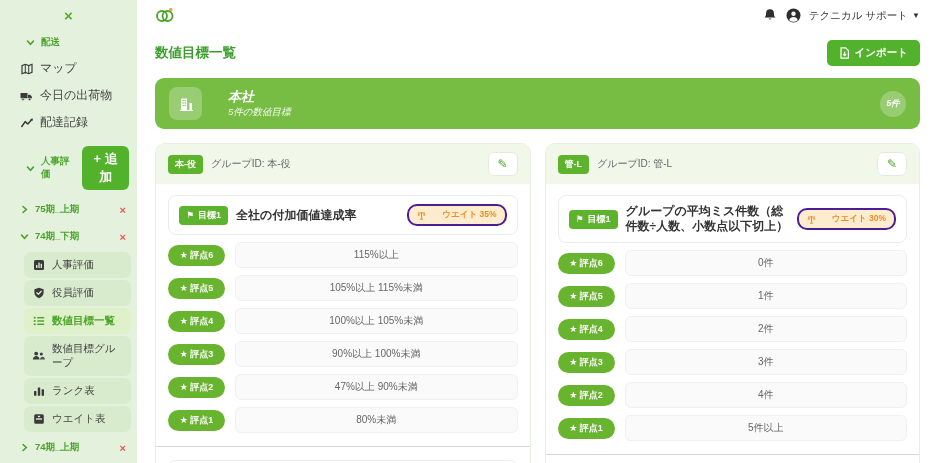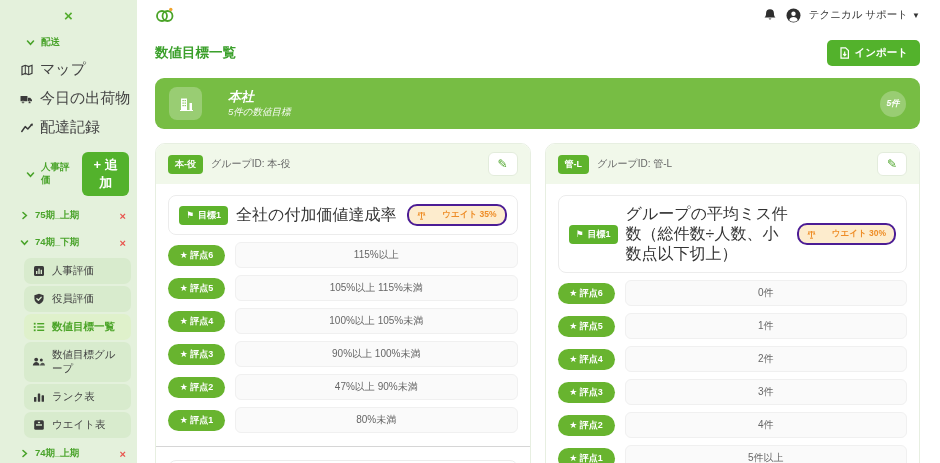--- a/index.html
+++ b/index.html
@@ -10,39 +10,39 @@
   .sidebar { position:fixed; left:0; top:0; width:137px; height:463px;
     background:#e4f1dc; padding-top:6px; overflow:hidden; }
   .sb-close { display:block; text-align:center; color:#54ad2f; font-size:15px;
     font-weight:bold; cursor:pointer; line-height:20px; }
   .s-section { display:flex; align-items:center; gap:6px; padding:10px 0 6px 26px;
     color:#49a32a; font-size:9.5px; font-weight:bold; }
   .s-section .grow { flex:1; }
   .s-add { background:#53b22c; color:#fff; font-size:13px; font-weight:bold;
     border:none; border-radius:6px; padding:4px 9px; margin-right:8px; cursor:pointer; }
   .s-item { display:flex; align-items:center; gap:7px; padding:5px 6px 5px 20px;
-    font-size:15px; color:#444; cursor:pointer; }
+    font-size:12px; color:#444; cursor:pointer; }
   .s-ic { width:13px; height:13px; display:inline-flex; align-items:center;
     justify-content:center; color:#3a3a3a; flex:none; }
   .s-period { display:flex; align-items:center; gap:6px; padding:7px 8px 7px 20px;
     color:#49a32a; font-size:9.5px; font-weight:bold; cursor:pointer; }
   .s-period .grow { flex:1; }
   .p-del { color:#e8564f; font-weight:bold; font-size:11px; cursor:pointer; padding:0 3px; }
   .s-sub { margin:2px 6px 2px 24px; background:#d8ebcd; border-radius:7px;
     display:flex; align-items:center; gap:7px; padding:6px 8px; font-size:10.5px;
     color:#444; cursor:pointer; }
   .s-sub.active { background:#dff1cb; color:#4ba428; font-weight:bold; }
   .s-sub.active .s-ic { color:#4ba428; }
   .chev { display:inline-flex; width:9px; height:9px; flex:none; }
 
   
   .main { margin-left:137px; padding:0 20px 0 18px; }
   .topbar { display:flex; align-items:center; height:30px; }
   .logo { width:20px; height:18px; }
-  .top-right { margin-left:auto; display:flex; align-items:center; gap:8px;
+  .top-right { margin-left:auto; display:flex; align-items:flex-end; gap:8px;
     font-size:10.5px; color:#333; }
   .bell, .avatar { width:15px; height:15px; display:inline-flex; cursor:pointer; }
   .acct { display:flex; align-items:center; gap:4px; cursor:pointer; }
   .caret { font-size:8px; color:#333; }
 
   .title-row { display:flex; align-items:center; margin-top:10px; }
   .page-title { color:#3ba02b; font-size:13.5px; font-weight:bold; }
   .import-btn { margin-left:auto; background:#53b22c; color:#fff; border:none;
     border-radius:5px; font-size:10.5px; font-weight:bold; padding:6px 12px;
     display:flex; align-items:center; gap:5px; cursor:pointer;text-align:right; }
@@ -67,21 +67,21 @@
   .edit-btn { margin-left:auto; width:30px; height:24px; background:#fff;
     border:1px solid #e3ecdc; border-radius:6px; color:#4ba428; font-size:12px;
     display:flex; align-items:center; justify-content:center; cursor:pointer; }
   .card-body { padding:11px 12px; }
 
   .goal-head { border:1px solid #ececec; border-radius:8px; padding:8px 10px;
     display:flex; align-items:center; gap:8px; background:#fff; }
   .flag-badge { background:#5eb32c; color:#fff; font-size:9px; font-weight:bold;
     border-radius:4px; padding:3px 7px; display:inline-flex; gap:4px; align-items:center;
     flex:none; }
-  .goal-title { font-size:16px; font-weight:normal; color:#333; line-height:1.25; }
+  .goal-title { font-size:12px; font-weight:bold; color:#333; line-height:1.25; }
   .weight { margin-left:auto; flex:none; background:#fdeccd; border:2px solid #4c1d95;
     color:#ee8d27; border-radius:10px; padding:3px 8px; font-size:8.5px; font-weight:bold;
     display:inline-flex; align-items:center; gap:16px;text-align:right; }
   .rating-row { display:flex; align-items:center; gap:10px; margin-top:7px; }
   .pill { flex:none; width:57px; background:#68b42f; color:#fff; border-radius:999px;
     padding:4px 0; font-size:9px; font-weight:bold; text-align:center; }
   .r-value { flex:1; background:#fafafa; border:1px solid #f0f0f0; border-radius:6px;
     text-align:center; font-size:10px; color:#666; padding:5px 4px; }
   .goal-divider { border-top:1px solid #d6d6d6; margin:13px -12px; }
 </style>

